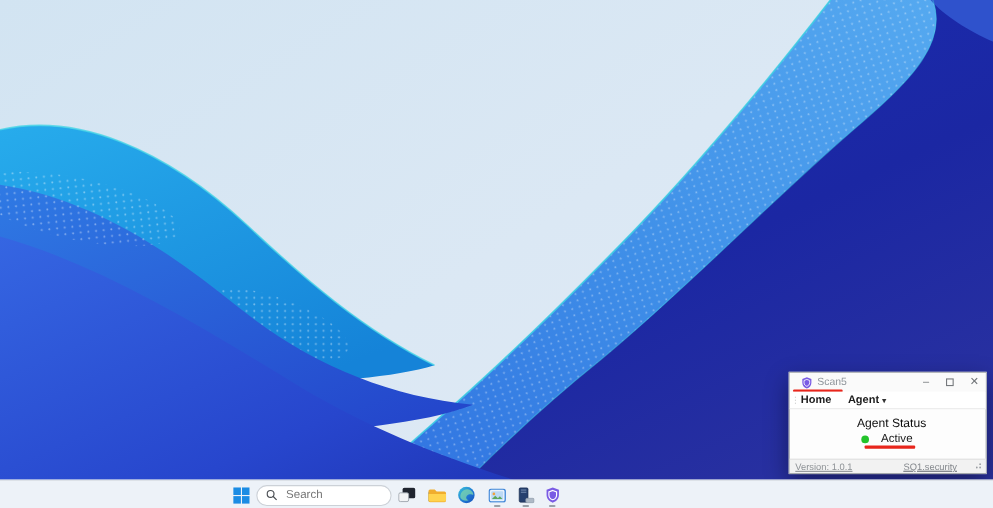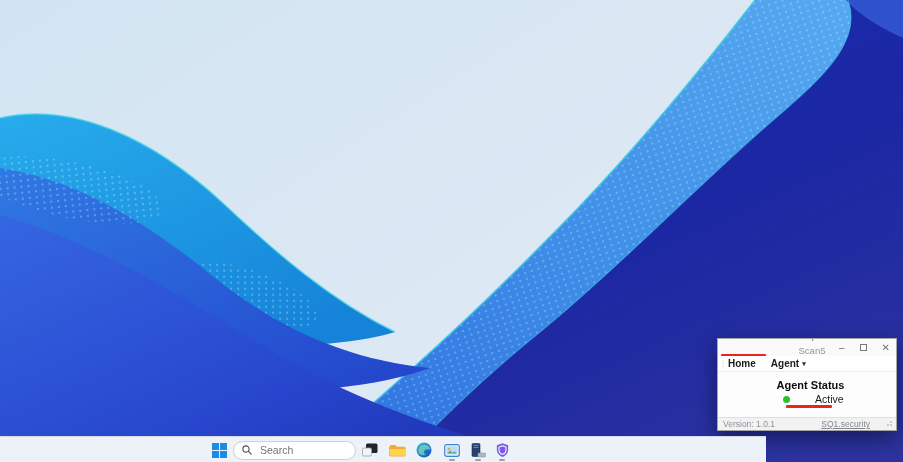--- a/index.html
+++ b/index.html
@@ -4,45 +4,45 @@
 <style>
   * { margin:0; padding:0; box-sizing:border-box; }
   body { font-family:"Liberation Sans", sans-serif; background:#000; }
   .stage { position:relative; width:903px; height:462px; overflow:hidden; background:#d8e8f4; }
   .wallpaper { position:absolute; inset:0; width:903px; height:462px; display:block; }
 
   
   .app-window { position:absolute; left:717px; top:338px; width:180px; height:93px;
     background:#fdfdfd; border:1px solid #a3a7ac; box-shadow:0 8px 20px rgba(0,0,20,.45);
     font-family:"Liberation Sans", sans-serif; }
-  .titlebar { position:relative; height:17px; display:flex; align-items:center; padding-left:10px; gap:4px; background:#fafafa;flex-direction:column; }
+  .titlebar { position:relative; height:17px; display:flex; align-items:center; padding-left:10px; gap:4px; background:#fafafa; }
   .titlebar .title { font-size:9.5px; color:#8f959b; }
   .win-controls { position:absolute; right:6px; top:0; height:17px; display:flex; align-items:center; gap:15px; }
   .wc { font-size:10px; color:#6e7276; line-height:17px; cursor:default; }
   .box-glyph { width:7px; height:7px; border:1px solid #76797d; display:inline-block; }
   .menubar { position:relative; height:16px; display:flex; align-items:center; gap:15px; padding-left:10px;
     border-bottom:1px solid #ececec; background:#fff; }
   .grip-dots { position:absolute; left:1px; top:1px; font-size:8px; color:#c2c2c2; line-height:14px; }
   .menu-item { font-size:10px; color:#1c1c1c; font-weight:600; display:flex; align-items:center; gap:3px;justify-content:center; }
   .menu-item .caret { font-size:7px; color:#333; }
   .win-heading { position:absolute; top:40px; left:0; right:0; text-align:center; padding-left:7px;
-    font-size:11px; font-weight:bold; color:#0d0d0d; }
-  .status-row { position:absolute; top:54px; left:65px; display:flex; align-items:center; gap:25px; }
+    font-size:11px; font-weight:normal; color:#0d0d0d; }
+  .status-row { position:absolute; top:54px; left:65px; display:flex; align-items:center; gap:11px; }
   .status-dot { width:7px; height:7px; border-radius:50%; background:#23c32b; }
   .status-text { font-size:10.5px; color:#1a1a1a; }
   .annot { position:absolute; height:3px; background:#e8261c; border-radius:1px; }
   .annot-title { left:3px; top:15px; width:45px; }
   .annot-active { left:68px; top:66px; width:46px; }
   .statusbar { position:absolute; bottom:0; left:0; right:0; height:13px; background:#f2f2f2;
     border-top:1px solid #e0e0e0; display:flex; align-items:center; justify-content:space-between;
-    padding:0 4px 0 5px; font-size:8.5px; color:#8e9296; }
+    padding:0 4px 0 5px; font-size:8.5px; color:#8e9296;text-decoration:underline; }
   .statusbar .link { text-decoration:underline; color:#84888d; display:flex; align-items:center; gap:16px; }
 
   
-  .taskbar { position:absolute; left:0; bottom:0; width:766px; height:26px; background:#edf2f8;
+  .taskbar { position:absolute; left:0; bottom:0; width:903px; height:26px; background:#edf2f8;
     border-top:1px solid #d5dae0; }
   .tb-btn { position:absolute; top:1px; width:24px; height:24px; display:flex; align-items:center;
     justify-content:center; border-radius:4px; }
   .run-dot { position:absolute; bottom:1px; left:50%; transform:translateX(-50%); width:6px; height:2.5px;
     border-radius:2px; background:#9aa2aa; }
   .search-pill { position:absolute; left:233px; top:3px; width:123px; height:19px; }
   .search-pill input { width:100%; height:100%; border:1px solid #ccd1d7; border-radius:10px; background:#fff;
     padding:0 8px 0 26px; font-size:10.5px; color:#5b6066; font-family:"Liberation Sans", sans-serif; outline:none; }
   .search-pill svg { position:absolute; left:9px; top:4.5px; }
   .tray { position:absolute; top:0; height:26px; right:0; }

